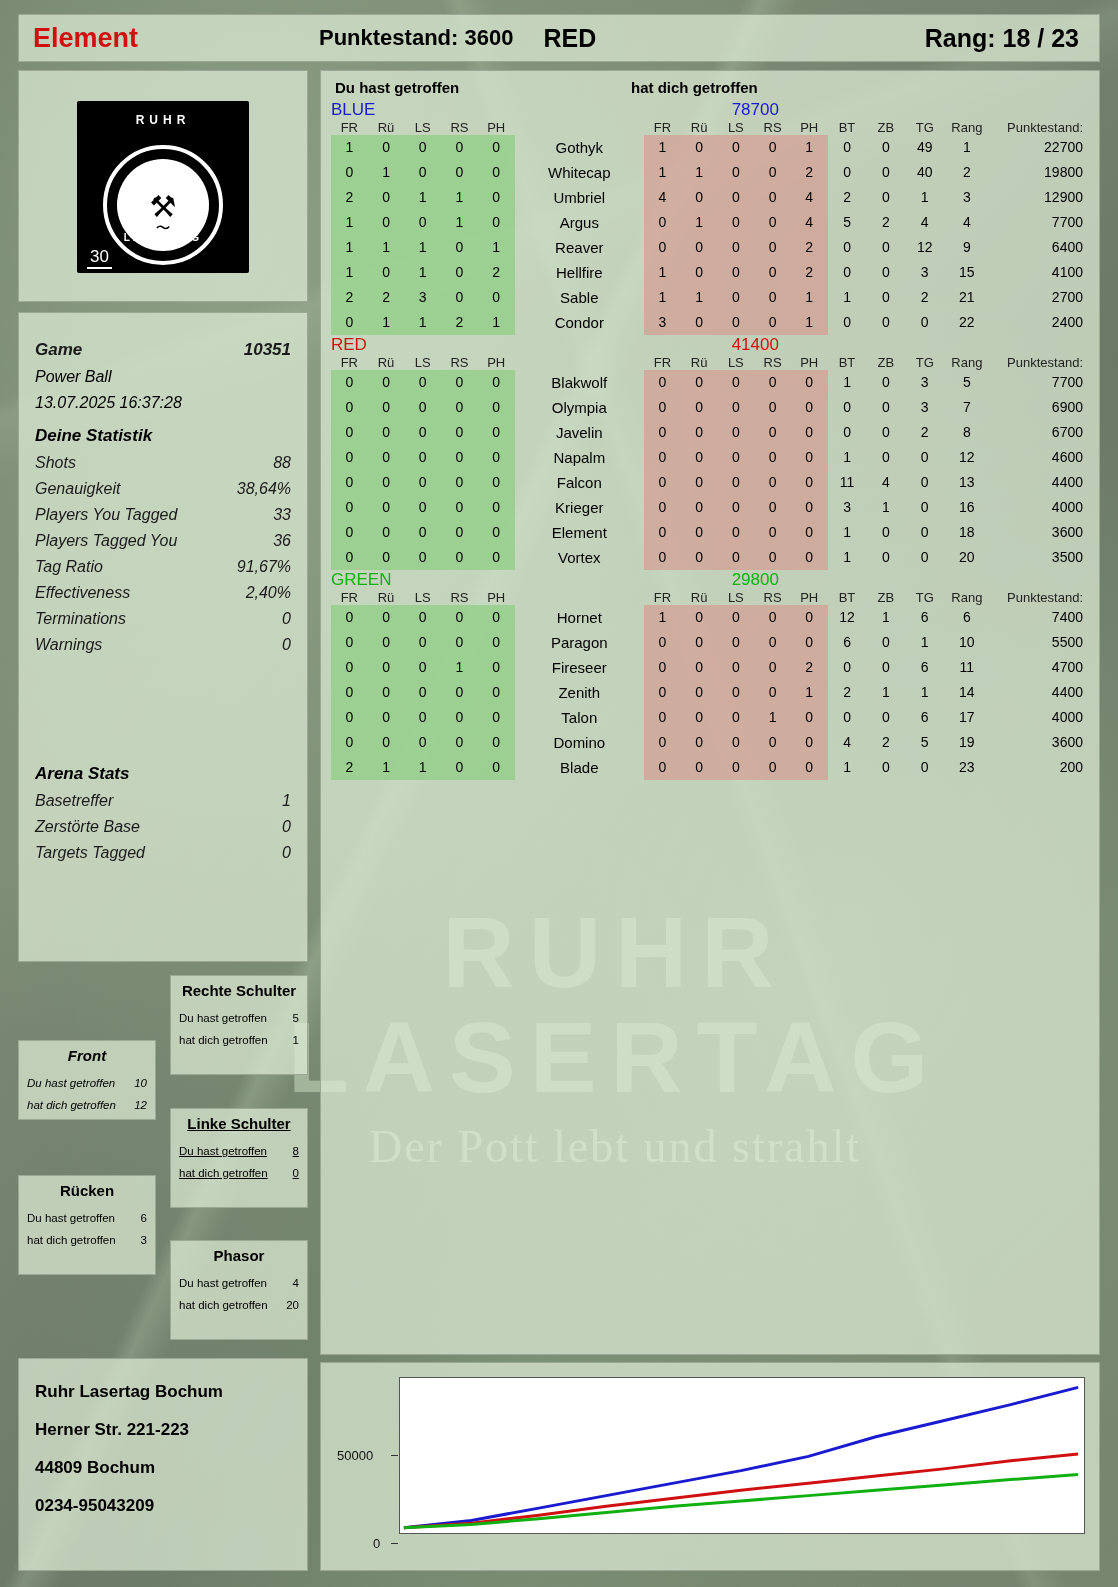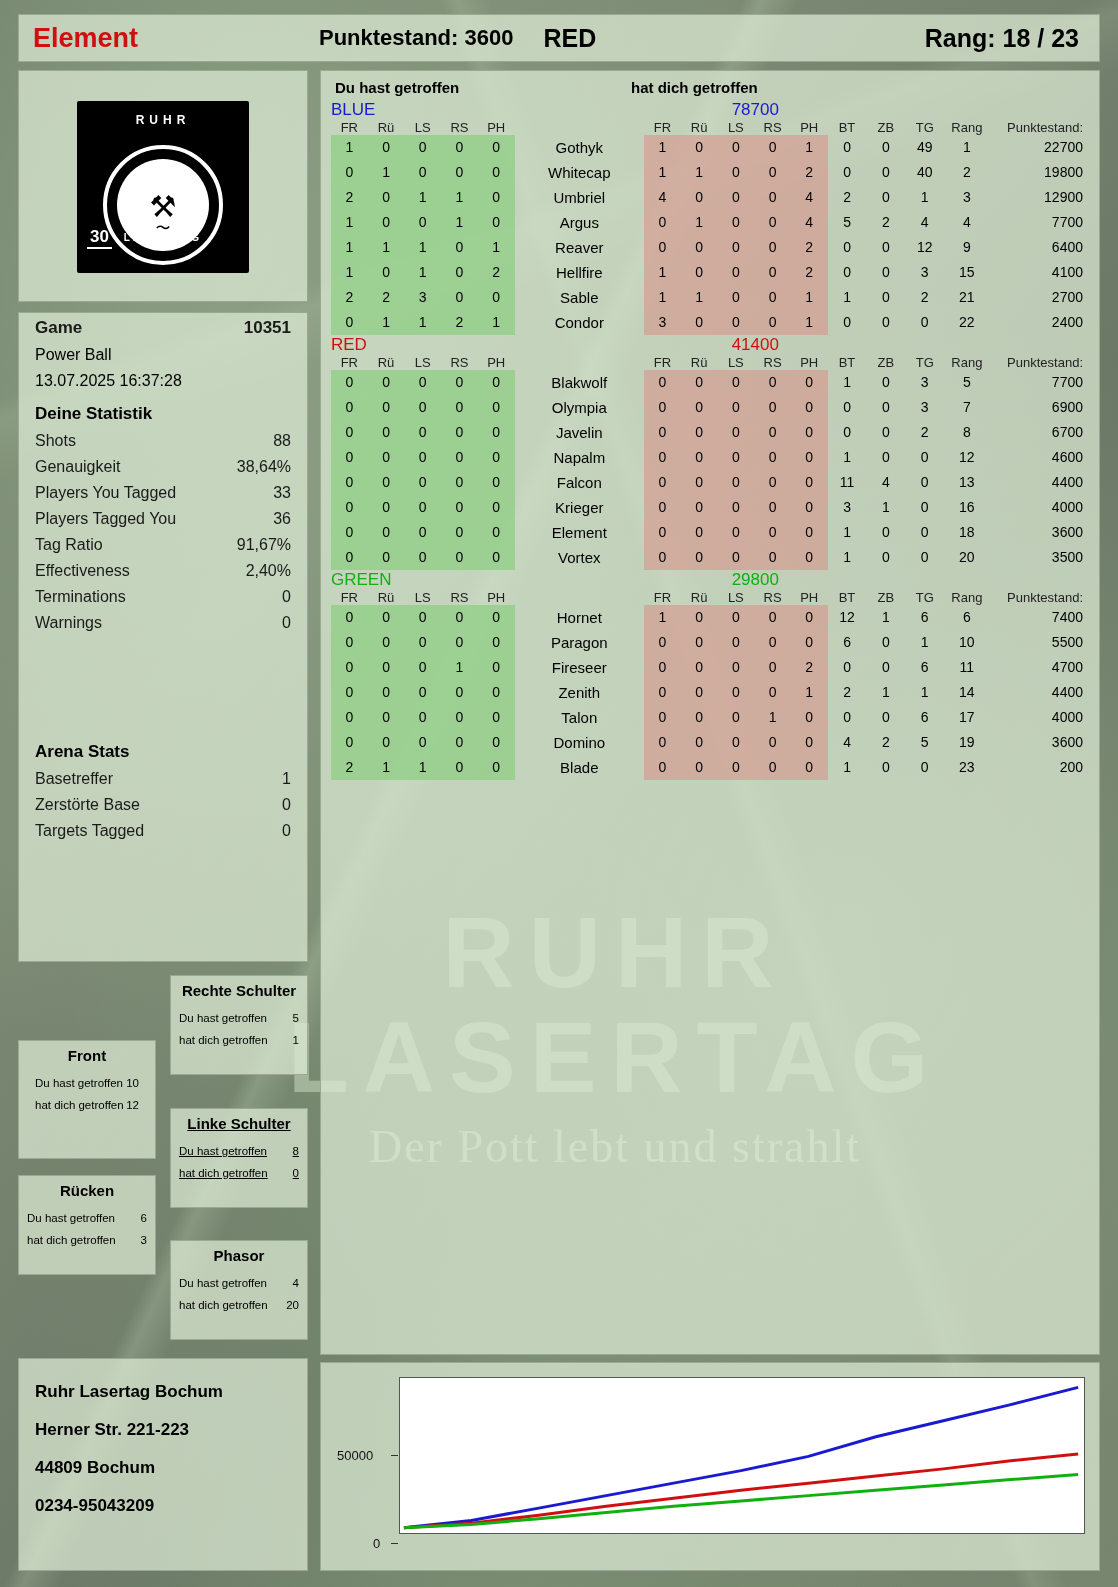--- a/index.html
+++ b/index.html
@@ -90,33 +90,33 @@
   }
   .logo-hammers {
     position:absolute; left:50%; top:52%; transform:translate(-50%,-50%);
     font-size:30px; color:#000; line-height:1;
   }
   .logo-wave {
     position:absolute; left:50%; top:66%; transform:translateX(-50%);
     width:52px; height:10px; color:#000; font-size:15px; text-align:center; line-height:10px;
   }
   .logo-30 {
-    position:absolute; left:10px; bottom:24px; color:#fff;
-    font-size:17px; font-weight:bold; border-bottom:2px solid #fff; padding:0 3px;
-  }
-
-  #stats-panel { left:18px; top:312px; width:290px; height:650px; padding:1px 14px; }
+    position:absolute; left:10px; bottom:4px; color:#fff;
+    font-size:17px; font-weight:normal; border-bottom:2px solid #fff; padding:0 3px;
+  }
+
+  #stats-panel { left:18px; top:312px; width:290px; height:650px; padding:23px 14px;font-style:italic; }
   .stat-row { display:flex; justify-content:space-between; font-size:16px; padding:4px 2px; color:#1a1a1a; }
   .stat-row.bold { font-weight:bold; font-size:17px; }
   .stat-title { font-weight:bold; font-size:17px; padding:10px 2px 4px; }
   .stat-plain { font-size:16px; padding:4px 2px; }
   .spacer-lg { height:96px; }
 
   
-  #zone-front { left:18px; top:1040px; width:138px; height:119px; padding:6px 16px; }
+  #zone-front { left:18px; top:1040px; width:138px; height:80px; padding:6px 8px;font-style:italic; }
   #zone-ruecken { left:18px; top:1175px; width:138px; height:100px; padding:6px 8px; }
   #zone-rs { left:170px; top:975px; width:138px; height:100px; padding:6px 8px; }
   #zone-ls { left:170px; top:1108px; width:138px; height:100px; padding:6px 8px;text-decoration:underline; }
   #zone-phasor { left:170px; top:1240px; width:138px; height:100px; padding:6px 8px; }
   .zone-title { text-align:center; font-weight:bold; font-size:15px; margin-bottom:8px; }
   .zone-row { display:flex; justify-content:space-between; font-size:11.5px; padding:5px 0; }
 
   #addr-panel { left:18px; top:1358px; width:290px; height:213px; padding:14px 14px;font-weight:bold; }
   .addr-line { font-size:17px; padding:9px 2px; }
 

